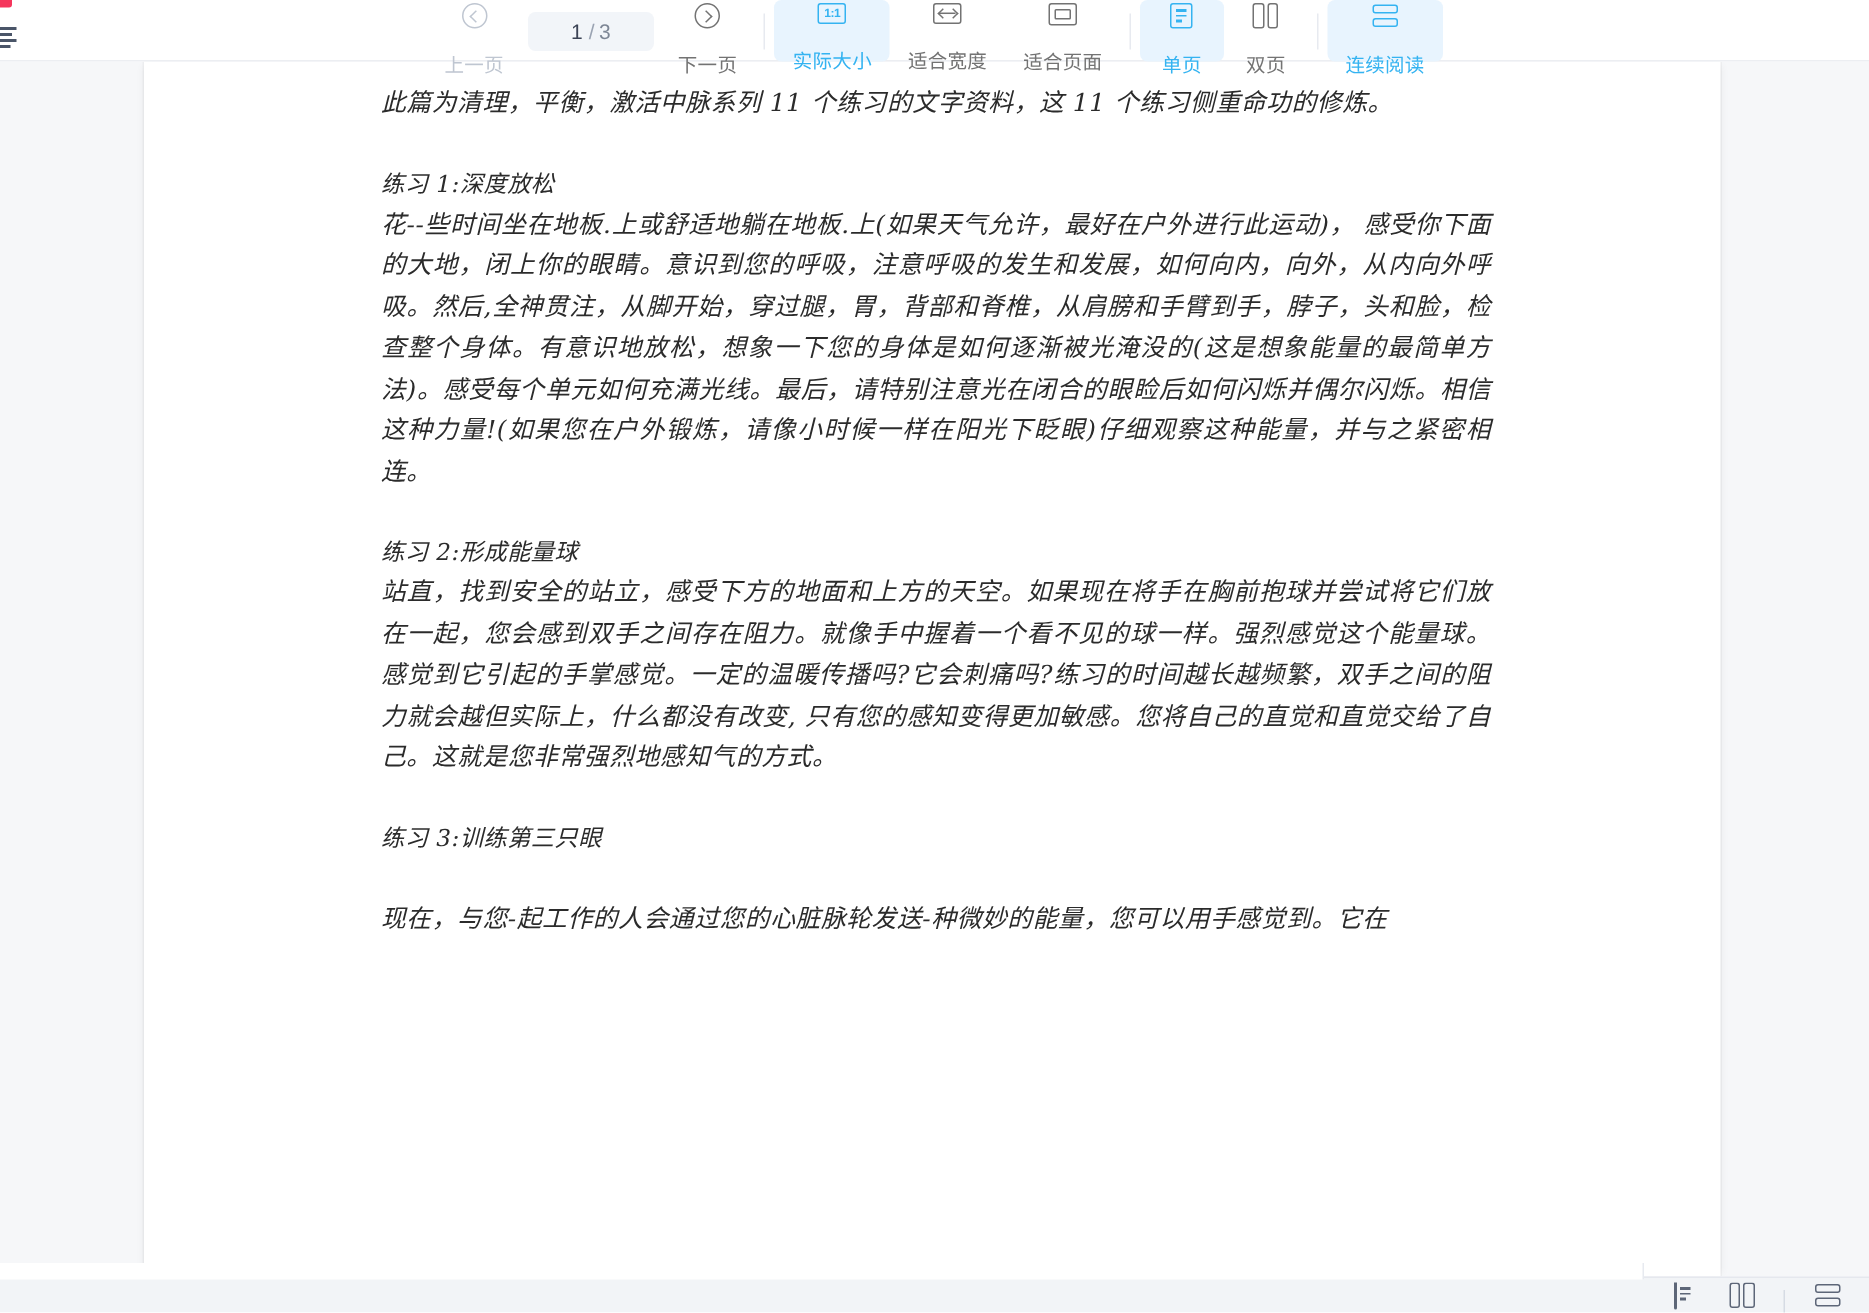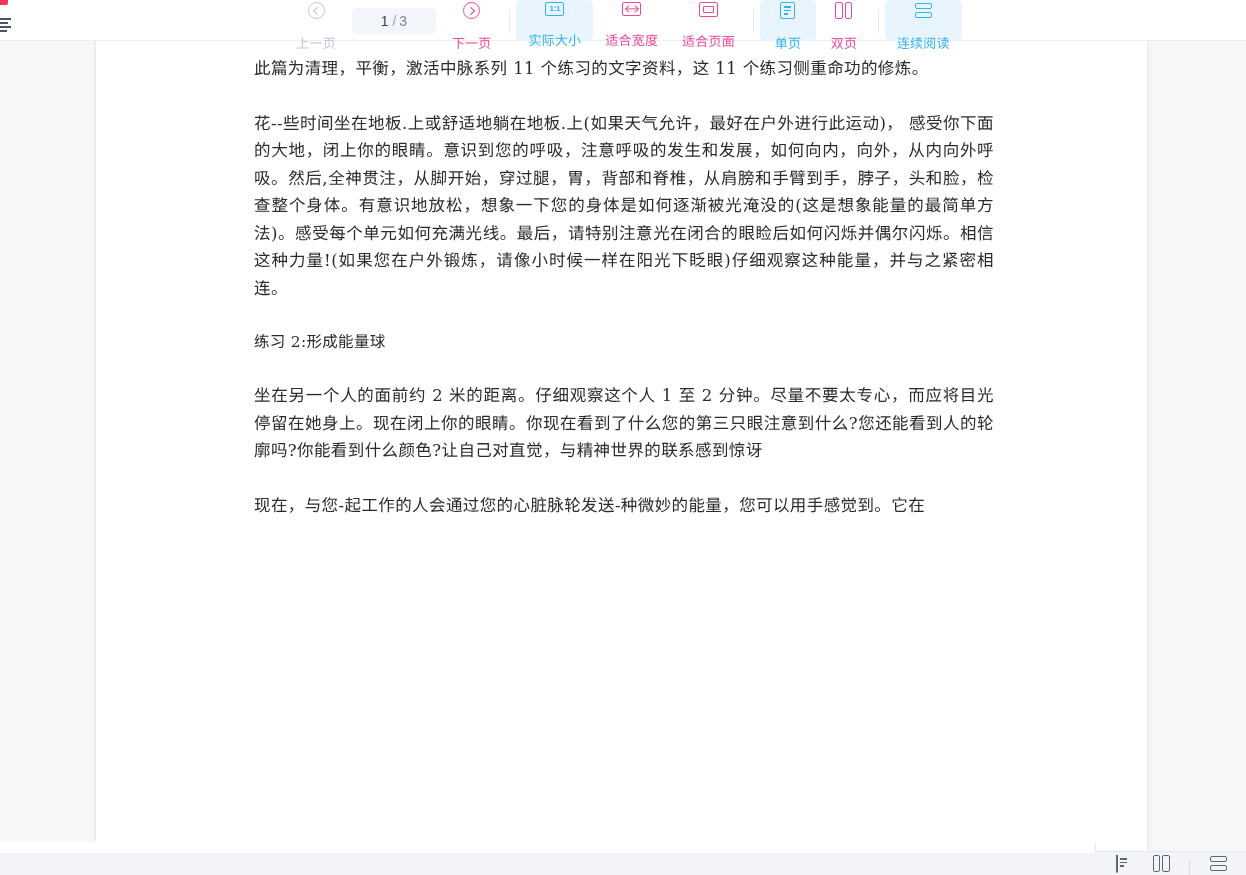--- a/index.html
+++ b/index.html
@@ -103,21 +103,21 @@
     margin-bottom: 1px;
   }
   .tb-btn .tb-lbl {
     font-size: 13px;
     line-height: 15px;
     white-space: nowrap;
     letter-spacing: 0.2px;
     margin-top: 16px;
   }
   .tb-btn.disabled { color: #bfc6d1; }
-  .tb-btn.normal   { color: #ec4899; text-align: right; }
+  .tb-btn.normal   { color: #737373; text-align: right; }
   .tb-btn.active {
     background: #e8f4fe;
     color: #34b3f1;
   }
 
   
   .page-pill {
     background: #f2f5f9;
     border-radius: 5px;
     height: 26px;
@@ -302,20 +302,21 @@
 
   .page-sheet {
     position: absolute;
     left: 96px;
     top: 0;
     width: 1051px;
     height: 810px;
     background: #ffffff;
     box-shadow: 0 0 0 1px rgba(0,0,0,0.03), 2px 0 6px -2px rgba(0,0,0,0.06), -2px 0 6px -2px rgba(0,0,0,0.06);
     overflow: hidden;
+    font-style: italic;
   }
 
   .page-content {
     position: absolute;
     left: 158px;
     top: 14px;
     width: 740px;
   }
 
   
@@ -498,25 +499,27 @@
       </div>
 
     </div>
   </div>
 
   <div class="viewer">
     <div class="page-sheet">
       <div class="page-content">
           <p class="doc-p">此篇为清理，平衡，激活中脉系列 11 个练习的文字资料，这 11 个练习侧重命功的修炼。</p>
           <div class="blk-gap-lg"></div>
+          <h3 class="doc-h">练习 1:深度放松</h3>
           <p class="doc-p">花--些时间坐在地板.上或舒适地躺在地板.上(如果天气允许，最好在户外进行此运动)， 感受你下面的大地，闭上你的眼睛。意识到您的呼吸，注意呼吸的发生和发展，如何向内，向外，从内向外呼吸。然后,全神贯注，从脚开始，穿过腿，胃，背部和脊椎，从肩膀和手臂到手，脖子，头和脸，检查整个身体。有意识地放松，想象一下您的身体是如何逐渐被光淹没的(这是想象能量的最简单方法)。感受每个单元如何充满光线。最后，请特别注意光在闭合的眼睑后如何闪烁并偶尔闪烁。相信这种力量!(如果您在户外锻炼，请像小时候一样在阳光下眨眼)仔细观察这种能量，并与之紧密相连。</p>
           <div class="blk-gap-lg"></div>
           <h3 class="doc-h">练习 2:形成能量球</h3>
+          <p class="doc-p">站直，找到安全的站立，感受下方的地面和上方的天空。如果现在将手在胸前抱球并尝试将它们放在一起，您会感到双手之间存在阻力。就像手中握着一个看不见的球一样。强烈感觉这个能量球。感觉到它引起的手掌感觉。一定的温暖传播吗?它会刺痛吗?练习的时间越长越频繁，双手之间的阻力就会越但实际上，什么都没有改变, 只有您的感知变得更加敏感。您将自己的直觉和直觉交给了自己。这就是您非常强烈地感知气的方式。</p>
           <div class="blk-gap-lg"></div>
-          <p class="doc-p">坐在另一个人的面前约 2 米的距离。仔细观察这个人 1 至 2 分钟。尽量不要太专心，而应将目光停留在她身上。现在闭上你的眼睛。你现在看到了什么您的第三只眼注意到什么?您还能看到人的轮廓吗?你能看到什么颜色?让自己对直觉，与精神世界的联系感到惊讶</p>
+          <h3 class="doc-h">练习 3:训练第三只眼</h3>
           <div class="blk-gap-lg"></div>
           <div class="blk-gap-md" style="height: 0px;"></div>
           <div class="blk-gap-md" style="height: 0px;"></div>
           <p class="doc-p">现在，与您-起工作的人会通过您的心脏脉轮发送-种微妙的能量，您可以用手感觉到。它在</p>
         </div>
     </div>
   </div>
 
   <div class="bottombar">
     <div class="bottombar-white"></div>

